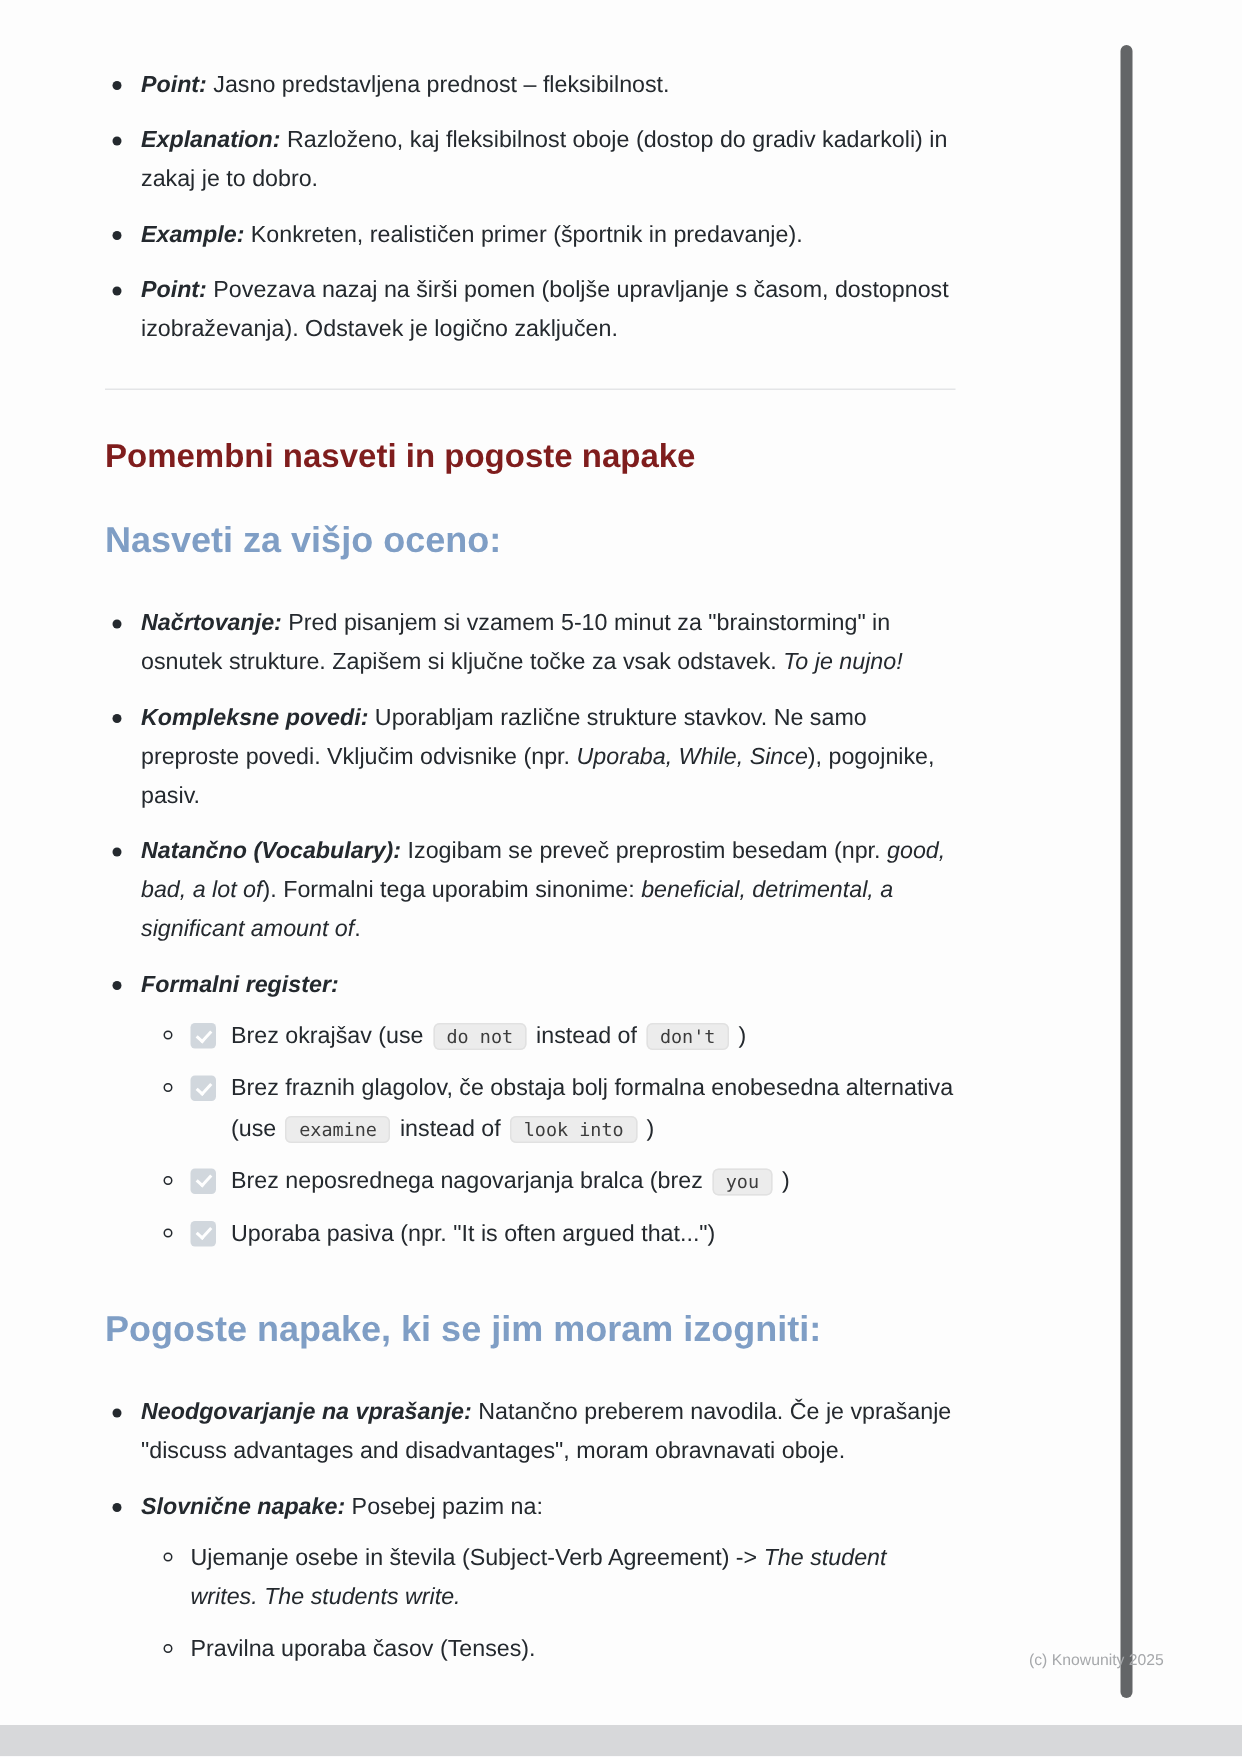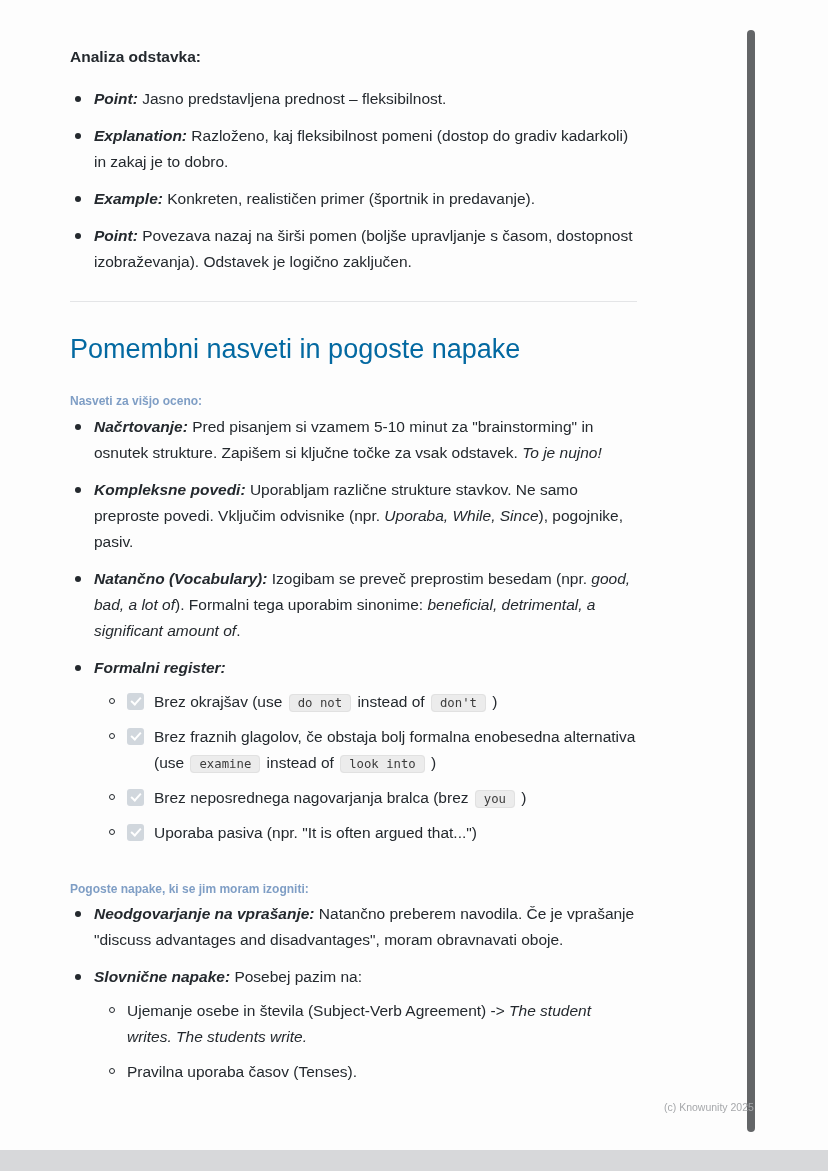--- a/index.html
+++ b/index.html
@@ -15,43 +15,42 @@
   .bullets>li{display:flex;margin-bottom:11px;}
   .disc{flex:0 0 auto;width:6px;height:6px;border-radius:50%;background:#24292e;margin:10px 13px 0 5px;}
   .circle{flex:0 0 auto;width:6px;height:6px;border-radius:50%;border:1.2px solid #24292e;margin:9px 12px 0 5px;}
   .li-body{flex:1 1 auto;min-width:0;}
   .sub{margin:8px 0 0 10px;}
   .sub>li{display:flex;margin-bottom:9px;justify-content:center;}
   .checkbox{flex:0 0 auto;width:17px;height:17px;border-radius:3px;background:#d1d7dd;margin:4px 10px 0 0;position:relative;}
   .checkbox::after{content:"";position:absolute;left:5.5px;top:2.5px;width:4px;height:8px;border:solid #ffffff;border-width:0 2px 2px 0;transform:rotate(42deg);}
   .code{font-family:"DejaVu Sans Mono",monospace;font-size:12.3px;background:#ececec;border:1px solid #e1e1e1;border-radius:4px;padding:1px 8px;color:#3c3c3c;white-space:nowrap;margin:0 2px;}
   hr.divider{border:none;border-top:1px solid #e4e5e7;margin:26px 0 0;}
-  h2.section-title{font-size:27px;color:#0369a1;margin:30px 0 0;line-height:1.3;font-weight:400;}
-  h3.sub-title{font-size:12px;color:#7f9ec5;margin:26px 0 0;line-height:1.35;font-weight:700;}
-  .after-h{margin-top:4px;}
+  h2.section-title{font-size:22px;color:#7f1d1d;margin:30px 0 0;line-height:1.3;font-weight:700;}
+  h3.sub-title{font-size:24px;color:#7f9ec5;margin:26px 0 0;line-height:1.35;font-weight:700;}
+  .after-h{margin-top:26px;}
   .scrollbar-thumb{position:absolute;left:747px;top:30px;width:8px;height:1102px;border-radius:4px;background:#636567;z-index:1;}
-  .watermark{position:absolute;left:664px;top:1101px;font-size:10.5px;color:#a6a8ab;z-index:2;white-space:nowrap;}
+  .watermark{position:absolute;left:686px;top:1101px;font-size:10.5px;color:#a6a8ab;z-index:2;white-space:nowrap;}
   .bottom-strip{position:absolute;left:0;bottom:0;width:828px;height:21px;background:#d7d8da;}
 </style>
 </head>
 <body>
 
 <div class="page">
   <div class="content">
 
-    <p class="para-title">Analiza odstavka:</p>
 
     <ul class="bullets">
       <li>
         <span class="disc"></span>
         <div class="li-body"><b>Point:</b><span> Jasno predstavljena prednost – fleksibilnost.</span></div>
       </li>
       <li>
         <span class="disc"></span>
-        <div class="li-body"><b>Explanation:</b><span> Razloženo, kaj fleksibilnost pomeni (dostop do gradiv kadarkoli) in zakaj je to dobro.</span></div>
+        <div class="li-body"><b>Explanation:</b><span> Razloženo, kaj fleksibilnost oboje (dostop do gradiv kadarkoli) in zakaj je to dobro.</span></div>
       </li>
       <li>
         <span class="disc"></span>
         <div class="li-body"><b>Example:</b><span> Konkreten, realističen primer (športnik in predavanje).</span></div>
       </li>
       <li>
         <span class="disc"></span>
         <div class="li-body"><b>Point:</b><span> Povezava nazaj na širši pomen (boljše upravljanje s časom, dostopnost izobraževanja). Odstavek je logično zaključen.</span></div>
       </li>
     </ul>

